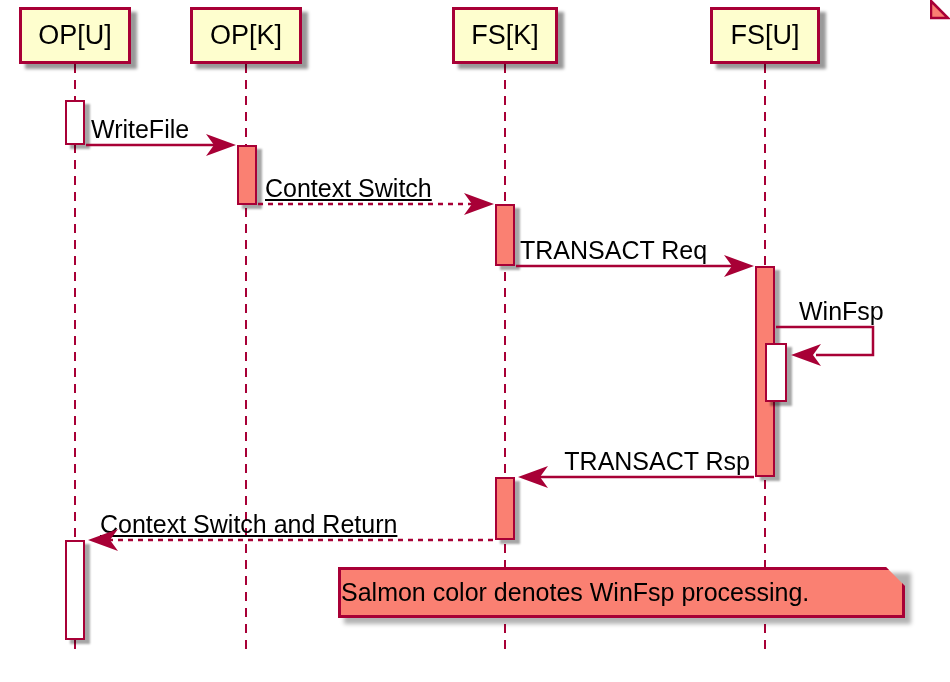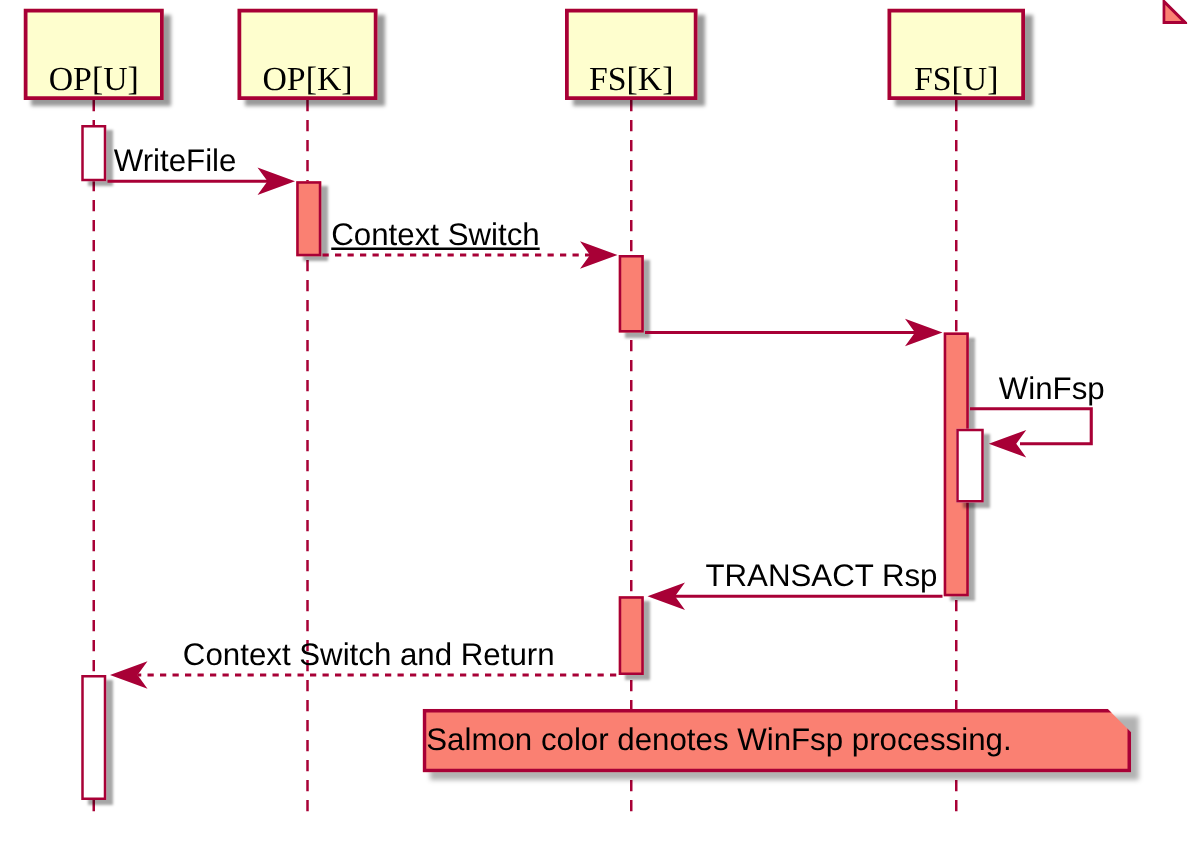--- a/index.html
+++ b/index.html
@@ -18,38 +18,38 @@
     overflow:hidden;
   }
   svg.layer{position:absolute;left:0;top:0;pointer-events:none;}
   #base-layer{z-index:1;}
   #arrow-layer{z-index:6;}
   .lifeline{stroke:var(--line);stroke-width:2;stroke-dasharray:9,7;}
   .msg-line{stroke:var(--line);stroke-width:2.5;fill:none;}
   .msg-line.dashed{stroke-dasharray:5,5;}
   .arrowhead{fill:var(--line);stroke:none;}
   .participant{
-    position:absolute;z-index:2;top:7px;height:73px;box-sizing:border-box;
+    position:absolute;z-index:2;top:7px;height:57px;box-sizing:border-box;
     background:var(--participant-fill);border:3px solid var(--line);
     box-shadow:6px 5px 3px rgba(0,0,0,0.4);
-    display:flex;align-items:flex-end;justify-content:center;
-    font-size:27px;line-height:1;font-family:Liberation Serif, serif;
+    display:flex;align-items:center;justify-content:center;
+    font-size:27px;line-height:1;
   }
   .activation{
     position:absolute;box-sizing:border-box;border:2.5px solid var(--line);
     box-shadow:5px 4px 2px rgba(0,0,0,0.35);z-index:2;
   }
   .activation.salmon{background:var(--activation-salmon);}
   .activation.plain{background:var(--activation-plain);}
   .activation.nested{z-index:3;}
   .msg-label{
     position:absolute;z-index:4;font-size:25px;line-height:30px;white-space:nowrap;
   }
   .msg-label.right{text-align:right;}
-  .msg-label.center{text-align:center;}
+  .msg-label.center{text-align:left;text-decoration:underline;}
   #note-shadow{
     position:absolute;left:344px;top:573px;width:567px;height:51px;
     background:rgba(0,0,0,0.3);filter:blur(2px);z-index:4;
   }
   #note{
     position:absolute;left:338px;top:567px;width:567px;height:51px;box-sizing:border-box;
     background:var(--note-fill);border:3px solid var(--line);z-index:5;
     clip-path:polygon(0 0, calc(100% - 19px) 0, 100% 19px, 100% 100%, 0 100%);
     display:flex;align-items:center;
     font-size:25px;
@@ -86,20 +86,21 @@
   <div class="activation plain" style="left:65px;top:100px;width:20px;height:45px;"></div>
   <div class="activation salmon" style="left:237px;top:145px;width:20px;height:60px;"></div>
   <div class="activation salmon" style="left:495px;top:204px;width:20px;height:62px;"></div>
   <div class="activation salmon" style="left:755px;top:266px;width:20px;height:211px;"></div>
   <div class="activation plain nested" style="left:765px;top:343px;width:22px;height:59px;"></div>
   <div class="activation salmon" style="left:495px;top:477px;width:20px;height:63px;"></div>
   <div class="activation plain" style="left:65px;top:540px;width:20px;height:100px;"></div>
 
   <div class="msg-label" style="left:91px;top:114px;">WriteFile</div>
   <div class="msg-label" style="left:265px;top:173px;text-decoration:underline;">Context Switch</div>
+  <div class="msg-label" style="left:520px;top:235px;">TRANSACT Req</div>
   <div class="msg-label" style="left:799px;top:296px;">WinFsp</div>
   <div class="msg-label right" style="left:540px;top:446px;width:210px;">TRANSACT Rsp</div>
   <div class="msg-label center" style="left:100px;top:509px;width:390px;">Context Switch and Return</div>
 
   <div id="note-shadow"></div>
   <div id="note">
     <span>Salmon color denotes WinFsp processing.</span>
   </div>
   <div id="note-fold">
     <svg width="20" height="20" viewBox="0 0 20 20">

